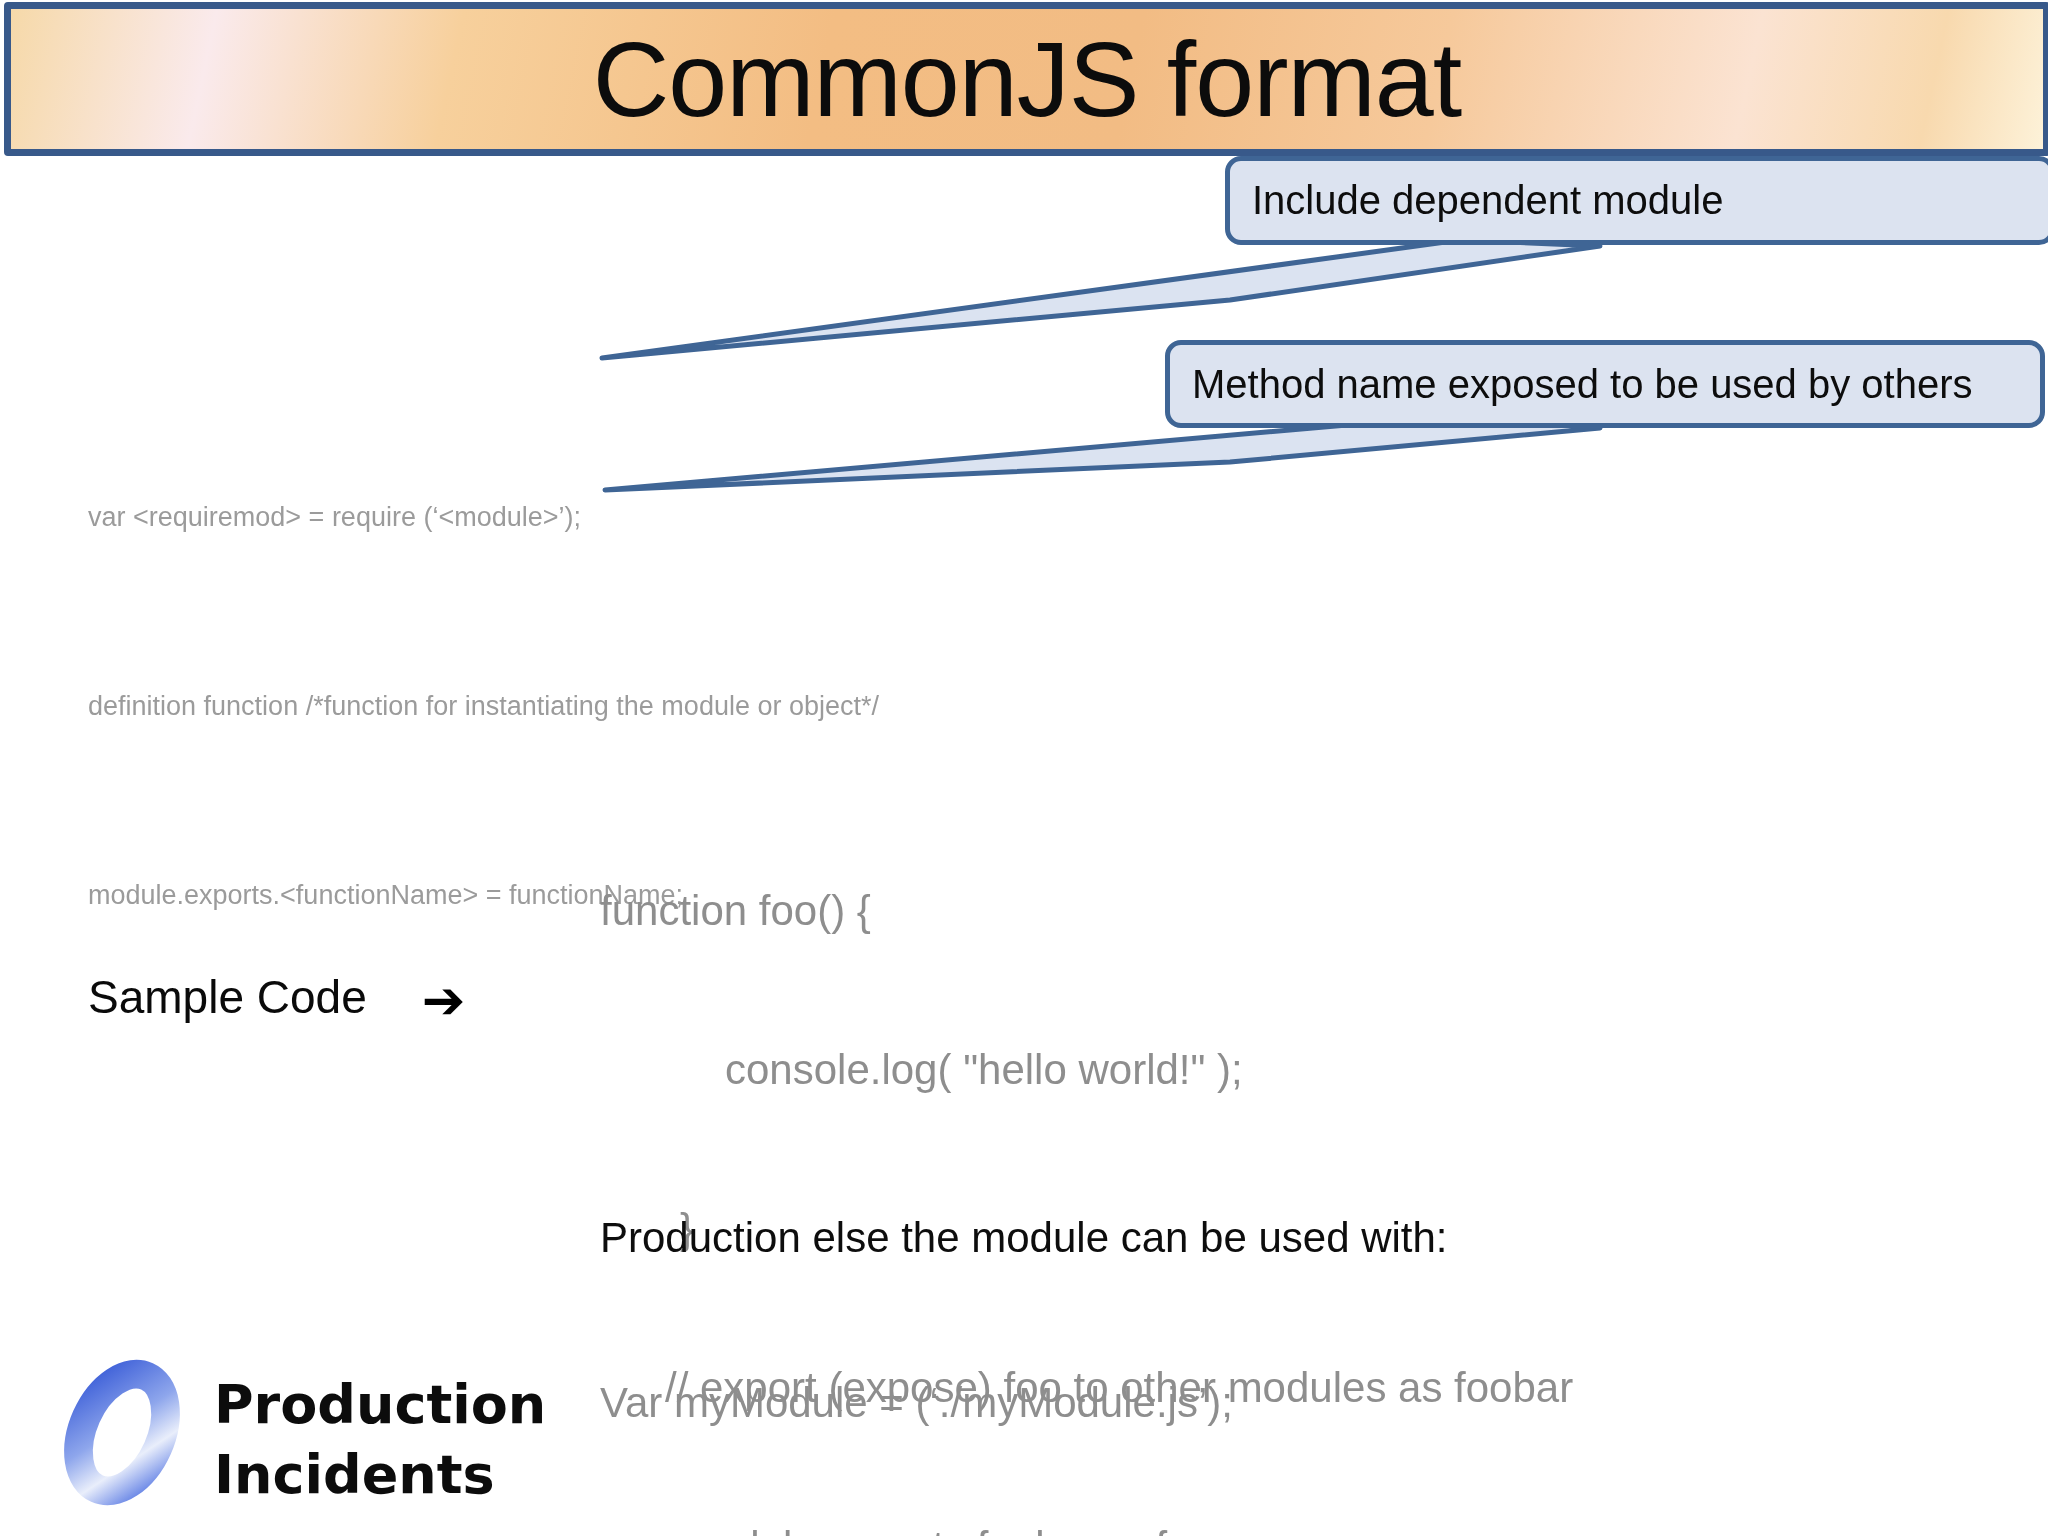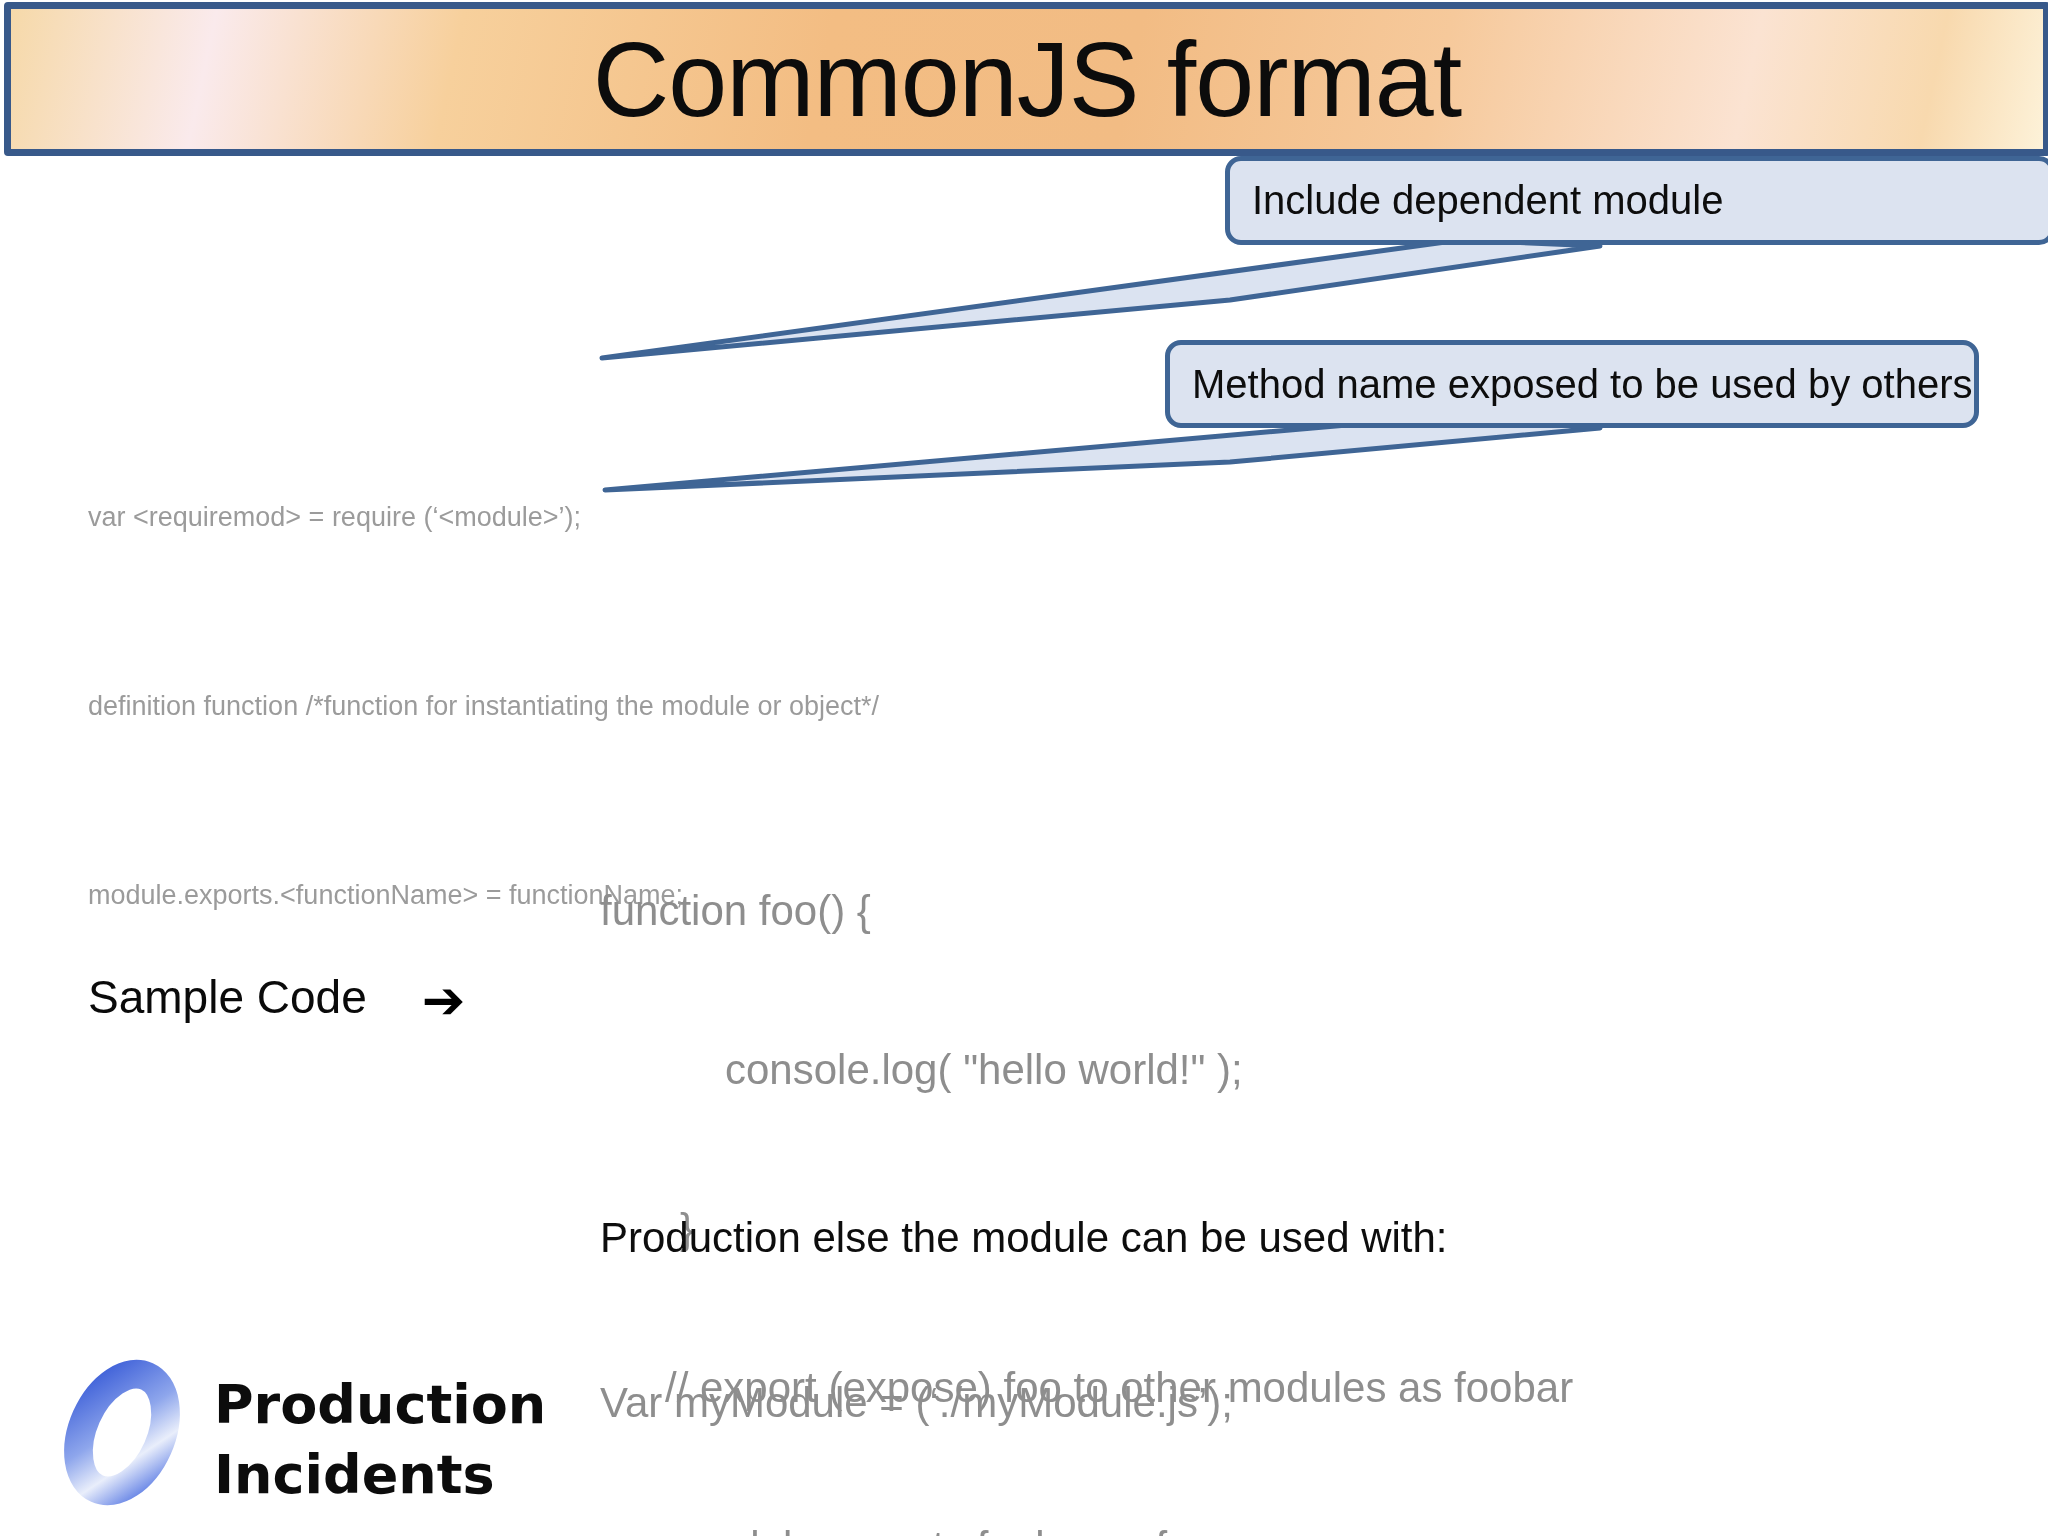--- a/index.html
+++ b/index.html
@@ -32,21 +32,21 @@
   svg.tails polygon{fill:#dbe3f1;stroke:#3f6595;stroke-width:5;stroke-linejoin:round;}
 
   
   .callout{
     position:absolute;z-index:3;box-sizing:border-box;
     background:#dce3f0;border:5px solid #3f6595;border-radius:16px;
     display:flex;align-items:center;padding:0 22px;
     font-size:40px;color:#0d0d0d;white-space:nowrap;
   }
   #callout-include{left:1225px;top:156px;width:830px;height:89px;}
-  #callout-method{left:1165px;top:340px;width:814px;height:88px;}
+  #callout-method{left:1165px;top:340px;width:880px;height:88px;}
 
   
   .sample-label-row{
     position:absolute;left:88px;top:970px;display:flex;align-items:flex-start;
   }
   .sample-label{font-size:46px;color:#0a0a0a;}
   .arrow{font-size:52px;color:#000;margin-left:55px;font-family:"DejaVu Sans",sans-serif;}
 
   
   .sample-code{

